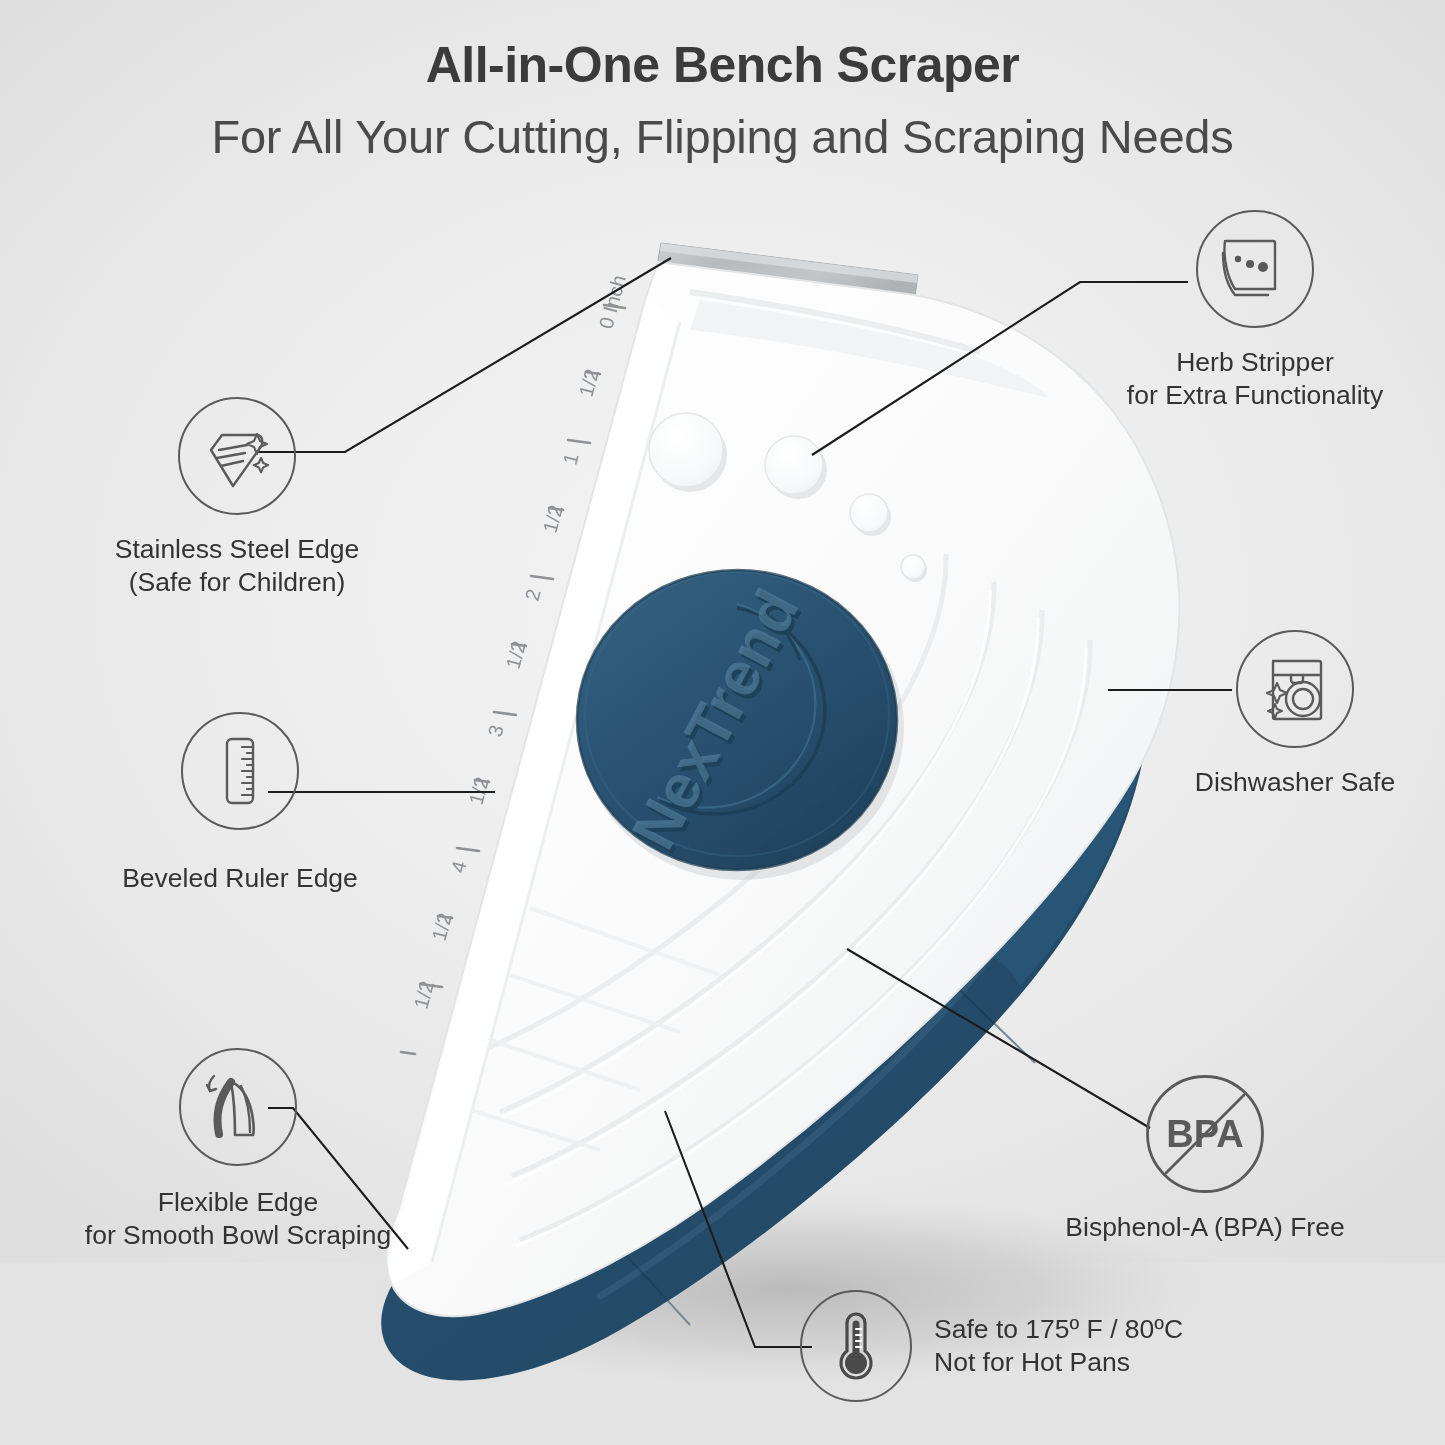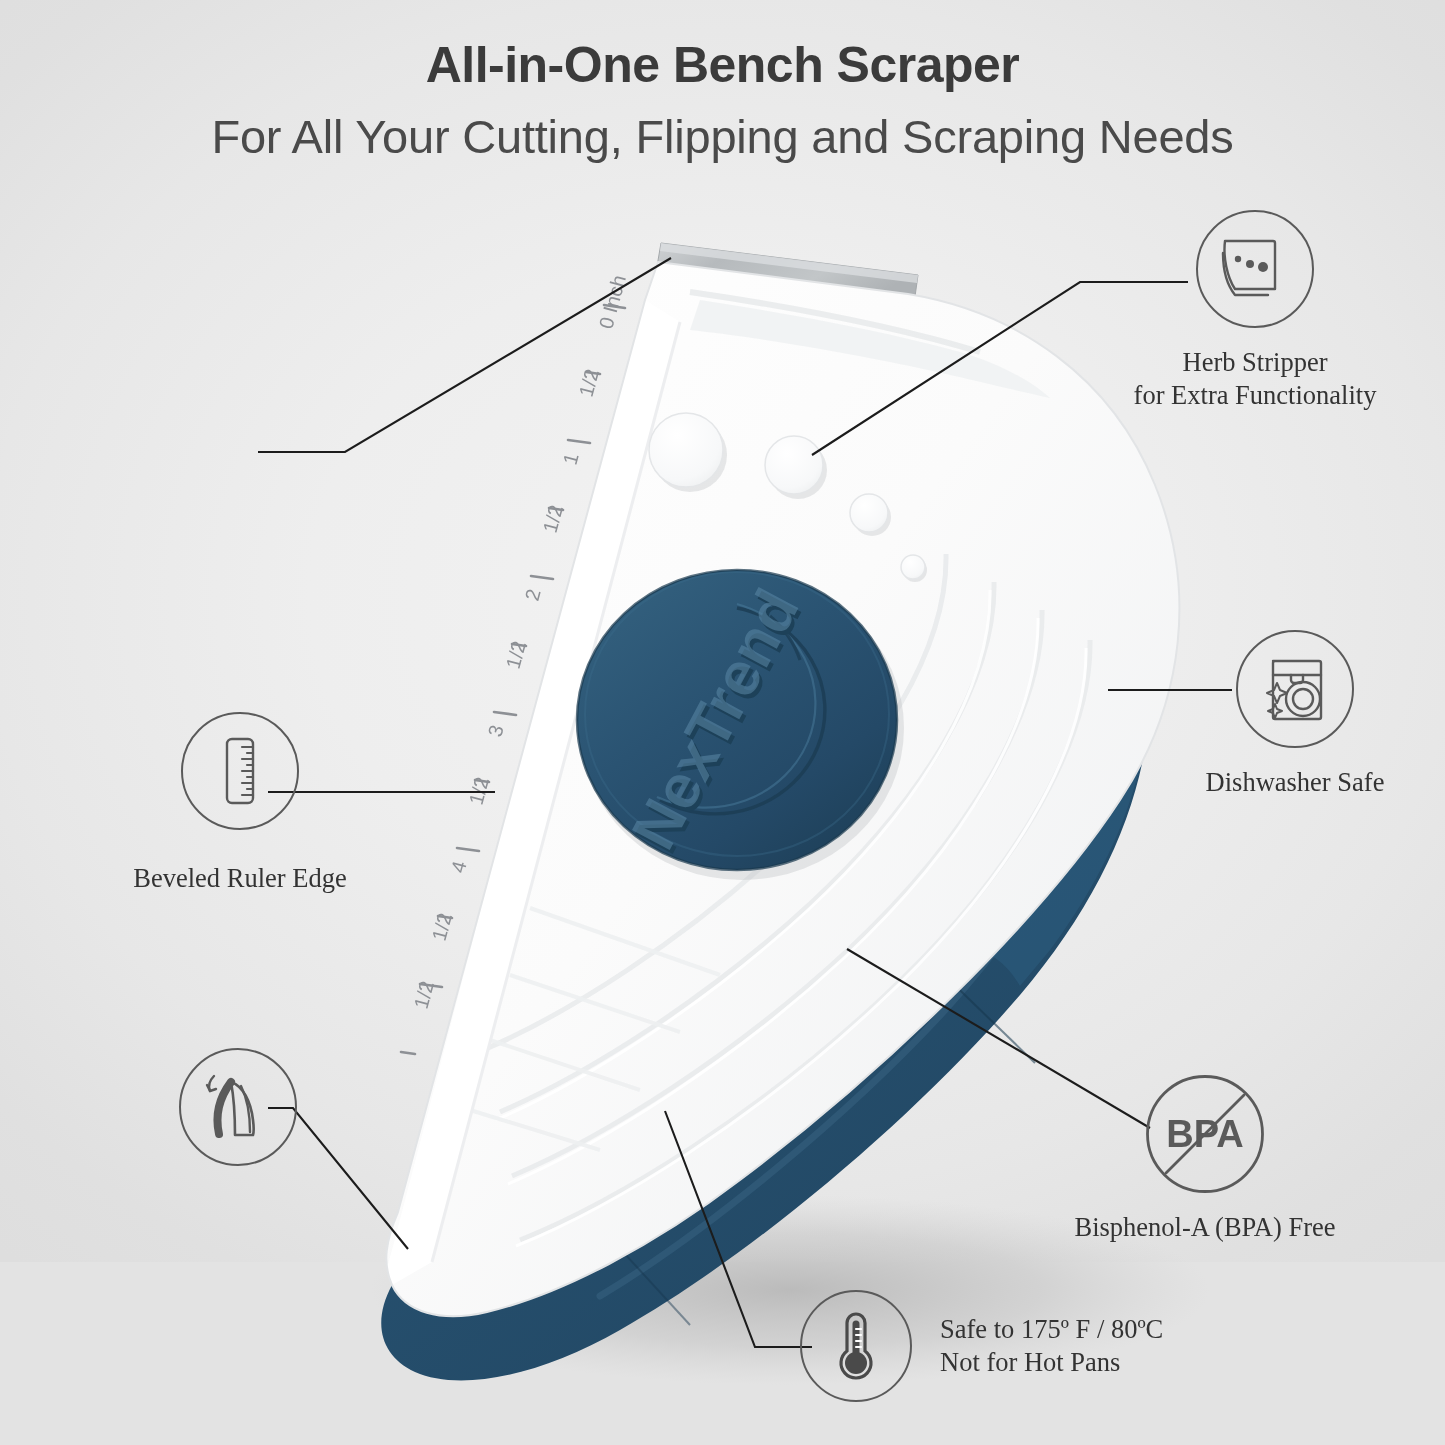--- a/index.html
+++ b/index.html
@@ -23,21 +23,21 @@
     margin:18px 0 0 0;font-size:47px;line-height:1.1;font-weight:normal;
     color:#4a4a4a;letter-spacing:-0.2px;
   }
 
   
   #product{position:absolute;left:0;top:0;width:1445px;height:1445px;pointer-events:none;}
 
   
   .callout{position:absolute;}
   .cap{
-    color:#333;font-size:26.5px;line-height:1.25;text-align:center;white-space:pre-line;font-family:Liberation Serif, serif;
+    color:#333;font-size:26.5px;line-height:1.25;text-align:center;white-space:pre-line;
   }
   .ico{
     width:118px;height:118px;border-radius:50%;
     border:2.6px solid #5a5a5a;box-sizing:border-box;
     display:flex;align-items:center;justify-content:center;
     background:transparent;
   }
   .ico svg{display:block;}
 
   
@@ -58,21 +58,21 @@
   #co-herb .cap{margin-top:18px;}
 
   #co-dish{left:1160px;top:630px;width:270px;}
   #co-dish .ico{margin:0 auto;}
   #co-dish .cap{margin-top:18px;}
 
   #co-bpa{left:1040px;top:1075px;width:330px;}
   #co-bpa .ico{margin:0 auto;}
   #co-bpa .cap{margin-top:18px;}
 
-  #co-temp{left:800px;top:1290px;width:420px;display:flex;align-items:center;gap:28px;}
+  #co-temp{left:800px;top:1290px;width:420px;display:flex;align-items:center;gap:22px;}
   #co-temp .ico{flex:0 0 auto;width:112px;height:112px;}
   #co-temp .cap{text-align:left;margin:0;font-size:26.5px;}
 
   
   #leaders{position:absolute;left:0;top:0;width:1445px;height:1445px;}
 </style>
 </head>
 <body>
 
 <div id="stage">
@@ -288,20 +288,34 @@
       <path d="M 1188,282 L 1080,282 L 812,455"></path>
 
       <path d="M 1232,690 L 1108,690"></path>
 
       <path d="M 1150,1128 L 847,949"></path>
 
       <path d="M 812,1347 L 755,1347 L 665,1111"></path>
     </g>
   </svg>
 
+  <div class="callout" id="co-steel">
+    <div class="ico">
+      <svg width="84" height="84" viewBox="0 0 84 84" fill="none" stroke="#5a5a5a" stroke-width="2.4" stroke-linecap="round" stroke-linejoin="round">
+        <path d="M16 36 L27 21 H62 a5 5 0 0 1 5 5 v5 L38 72 z"></path>
+        <path d="M24 36 L52 31"></path>
+        <path d="M22 44 L50 39"></path>
+        <path d="M26 52 L48 47"></path>
+        <path d="M62 20 l3 7 7 3 -7 3 -3 7 -3 -7 -7 -3 7 -3 z" stroke-width="2"></path>
+        <path d="M66 44 l2.2 5 5 2.2 -5 2.2 -2.2 5 -2.2 -5 -5 -2.2 5 -2.2 z" stroke-width="2"></path>
+      </svg>
+    </div>
+    <div class="cap">Stainless Steel Edge
+(Safe for Children)</div>
+  </div>
 
   <div class="callout" id="co-ruler">
     <div class="ico">
       <svg width="84" height="84" viewBox="0 0 84 84" fill="none" stroke="#5a5a5a" stroke-width="2.4" stroke-linecap="round" stroke-linejoin="round">
         <rect x="29" y="10" width="26" height="64" rx="5"></rect>
         <g stroke-width="2.2">
           <path d="M55 18 H44"></path>
             <path d="M55 24 H49"></path>
           <path d="M55 30 H44"></path>
             <path d="M55 36 H49"></path>
@@ -319,20 +333,22 @@
   <div class="callout" id="co-flex">
     <div class="ico">
       <svg width="86" height="86" viewBox="0 0 86 86" fill="none" stroke="#5a5a5a" stroke-width="2.4" stroke-linecap="round" stroke-linejoin="round">
         <path d="M36 18 C24 34 20 52 24 70" stroke-width="8"></path>
         <path d="M36 18 C48 22 56 38 58 56 C59 64 59 68 58 71 L40 71 C40 56 39 34 36 18 z" stroke-width="2.6"></path>
         <path d="M46 22 C52 34 55 50 55 68"></path>
         <path d="M19 12 C14 17 13 22 15 27"></path>
         <path d="M15 27 l-3 -6 M15 27 l6 -2"></path>
       </svg>
     </div>
+    <div class="cap">Flexible Edge
+for Smooth Bowl Scraping</div>
   </div>
 
   <div class="callout" id="co-herb">
     <div class="ico">
       <svg width="84" height="84" viewBox="0 0 84 84" fill="none" stroke="#5a5a5a" stroke-width="2.4" stroke-linecap="round" stroke-linejoin="round">
         <path d="M12 14 H60 a2 2 0 0 1 2 2 V62 H22 C14 50 10 30 12 14 z"></path>
         <path d="M10 26 C10 44 14 58 22 68 H55"></path>
         <circle cx="25" cy="32" r="3.2" fill="#5a5a5a" stroke="none"></circle>
         <circle cx="37" cy="37" r="4" fill="#5a5a5a" stroke="none"></circle>
         <circle cx="50" cy="40" r="5" fill="#5a5a5a" stroke="none"></circle>

